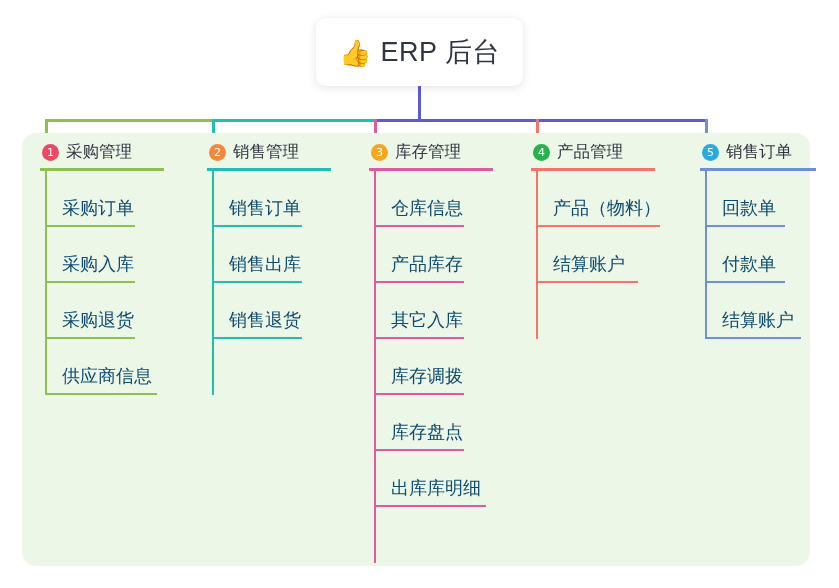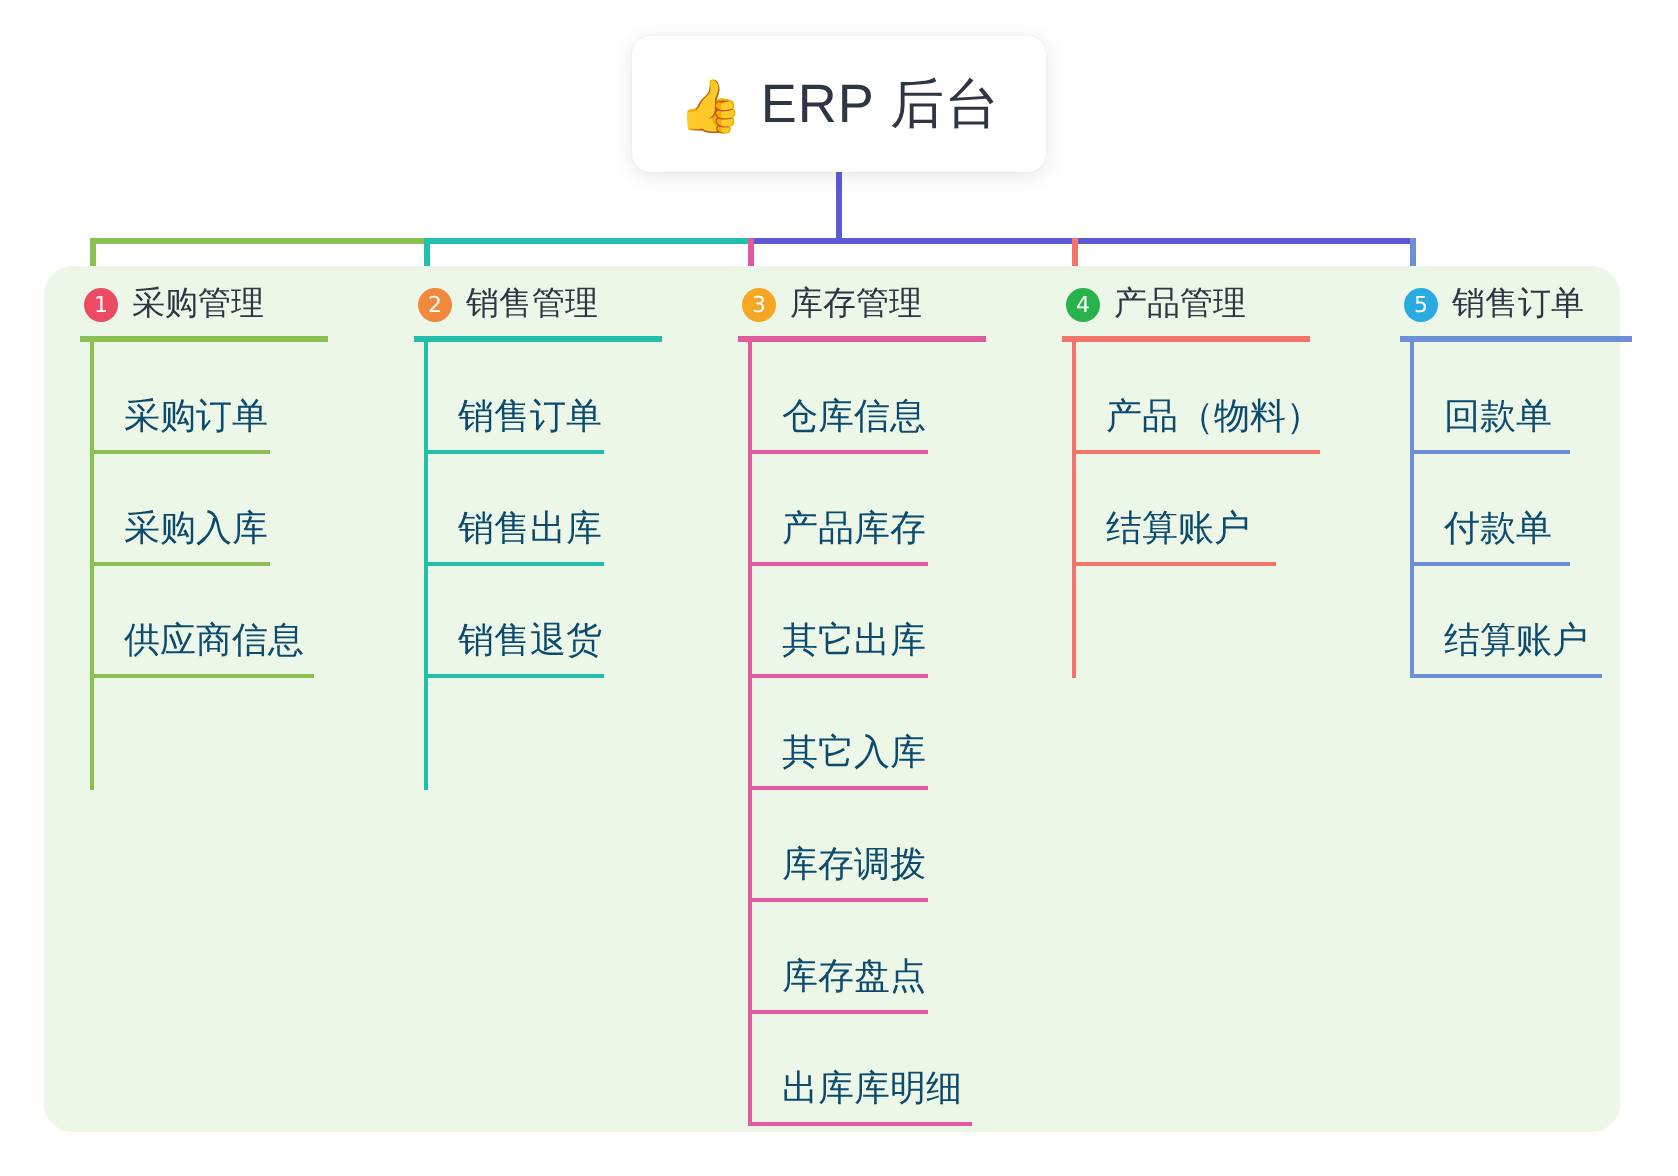--- a/index.html
+++ b/index.html
@@ -179,20 +179,24 @@
             <div class="spine" style="background: rgb(140, 193, 82); height: 224px;"></div>
             <div class="leaf">
               <span class="leaf-label">采购订单</span>
               <div class="leaf-rule" style="background: rgb(140, 193, 82); width: 90px;"></div>
             </div>
             <div class="leaf">
               <span class="leaf-label">采购入库</span>
               <div class="leaf-rule" style="background: rgb(140, 193, 82); width: 90px;"></div>
             </div>
             <div class="leaf">
+              <span class="leaf-label">采购退货</span>
+              <div class="leaf-rule" style="background: rgb(140, 193, 82); width: 90px;"></div>
+            </div>
+            <div class="leaf">
               <span class="leaf-label">供应商信息</span>
               <div class="leaf-rule" style="background: rgb(140, 193, 82); width: 112px;"></div>
             </div>
           </div>
         </div>
         <div class="column" style="left: 185px; width: 124px;">
           <div class="col-head">
             <span class="badge" style="background: rgb(242, 136, 60);">2</span>
             <span class="col-title">销售管理</span>
             <div class="head-rule" style="background: rgb(35, 191, 173); width: 124px;"></div>
@@ -223,24 +227,20 @@
             <div class="spine" style="background: rgb(224, 90, 158); height: 392px;"></div>
             <div class="leaf">
               <span class="leaf-label">仓库信息</span>
               <div class="leaf-rule" style="background: rgb(224, 90, 158); width: 90px;"></div>
             </div>
             <div class="leaf">
               <span class="leaf-label">产品库存</span>
               <div class="leaf-rule" style="background: rgb(224, 90, 158); width: 90px;"></div>
             </div>
             <div class="leaf">
-              <span class="leaf-label">其它出库</span>
-              <div class="leaf-rule" style="background: rgb(224, 90, 158); width: 90px;"></div>
-            </div>
-            <div class="leaf">
               <span class="leaf-label">其它入库</span>
               <div class="leaf-rule" style="background: rgb(224, 90, 158); width: 90px;"></div>
             </div>
             <div class="leaf">
               <span class="leaf-label">库存调拨</span>
               <div class="leaf-rule" style="background: rgb(224, 90, 158); width: 90px;"></div>
             </div>
             <div class="leaf">
               <span class="leaf-label">库存盘点</span>
               <div class="leaf-rule" style="background: rgb(224, 90, 158); width: 90px;"></div>

